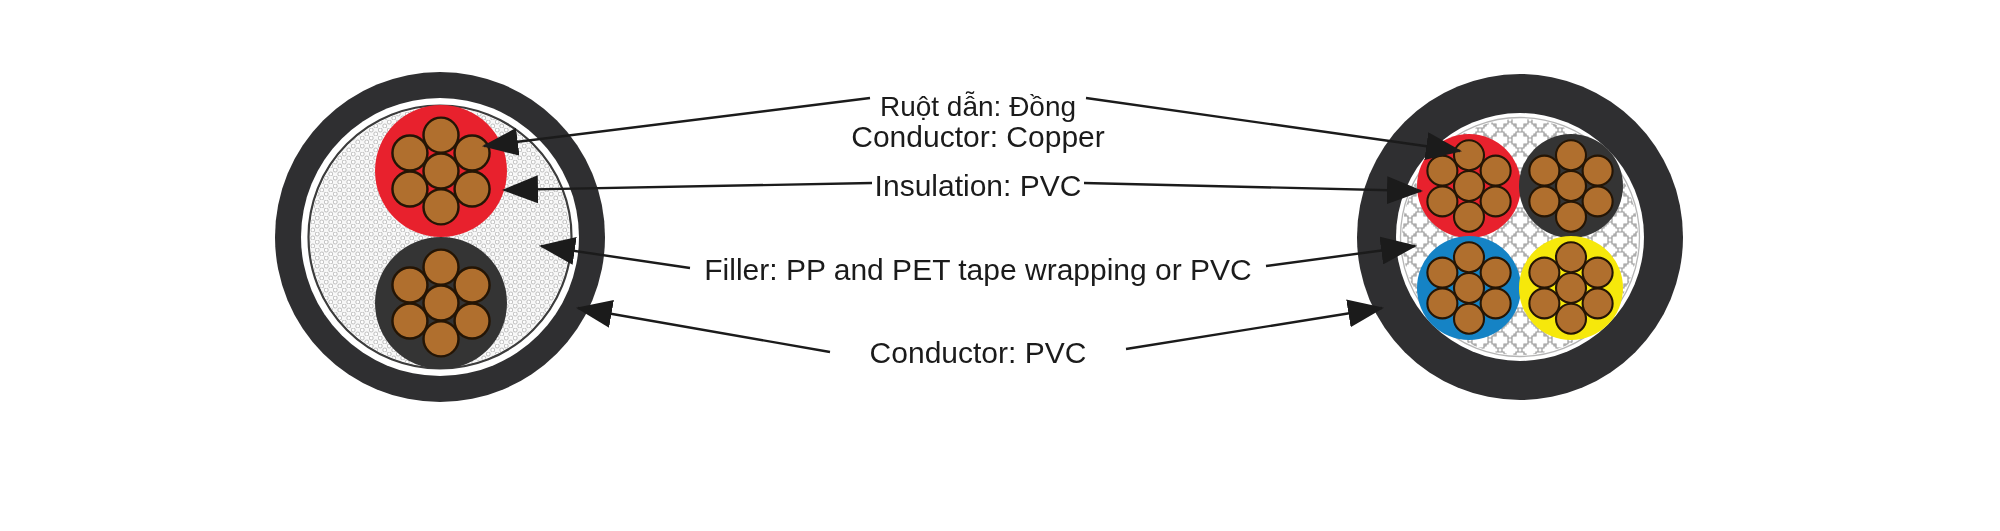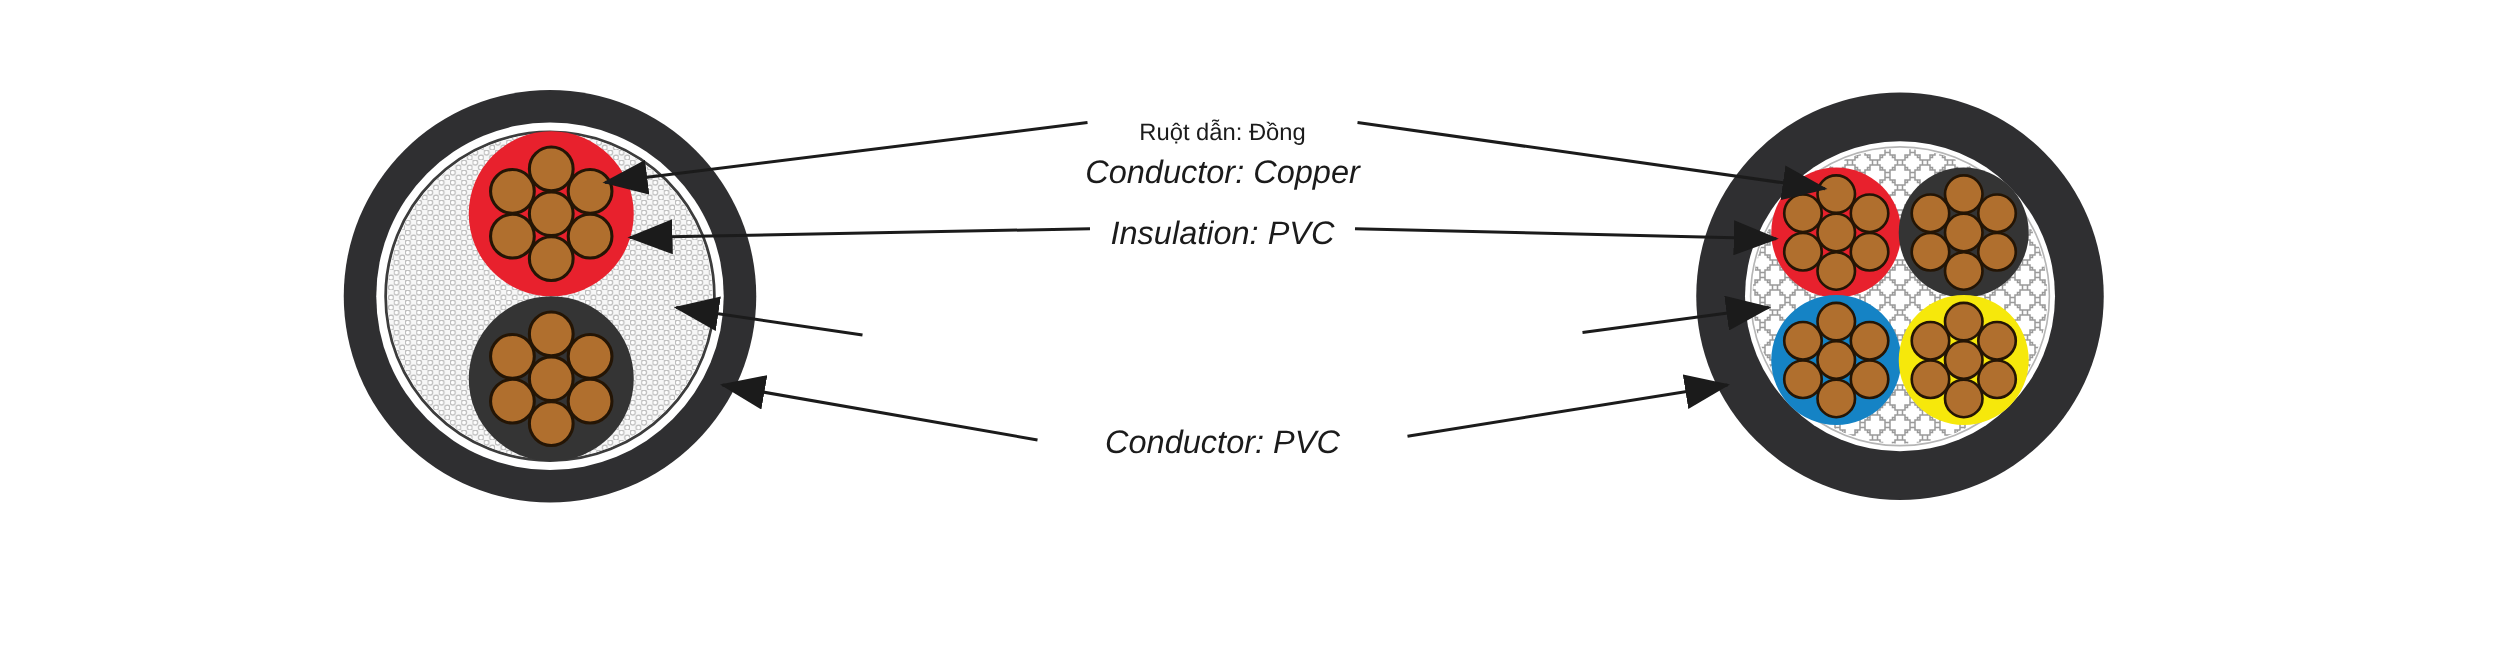--- a/index.html
+++ b/index.html
@@ -13,28 +13,27 @@
   .diagram-svg{position:absolute;left:0;top:0;}
   .label{
     position:absolute;
     left:978px;
     transform:translateX(-50%);
     text-align:center;
     white-space:nowrap;
     color:#1b1b1b;
   }
   .label .vi{
-    font-size:19px;
+    font-size:28px;
     line-height:30px;
     font-weight:400;
   }
   .label .en{
-    font-size:26px;
+    font-size:30px;
     line-height:30px;
-    font-style:italic;
   }
 </style>
 </head>
 <body>
 
 <div class="canvas">
 
   <svg class="diagram-svg" width="2000" height="531" viewBox="0 0 2000 531">
     <defs>
 
@@ -116,18 +115,19 @@
   </svg>
 
   <div class="label" style="top:92px">
     <div class="vi">Ruột dẫn: Đồng</div>
     <div class="en">Conductor: Copper</div>
   </div>
   <div class="label" style="top:171px">
     <div class="en">Insulation: PVC</div>
   </div>
   <div class="label" style="top:255px">
+    <div class="en">Filler: PP and PET tape wrapping or PVC</div>
   </div>
   <div class="label" style="top:338px">
     <div class="en">Conductor: PVC</div>
   </div>
 
 </div>
 
 </body></html>

